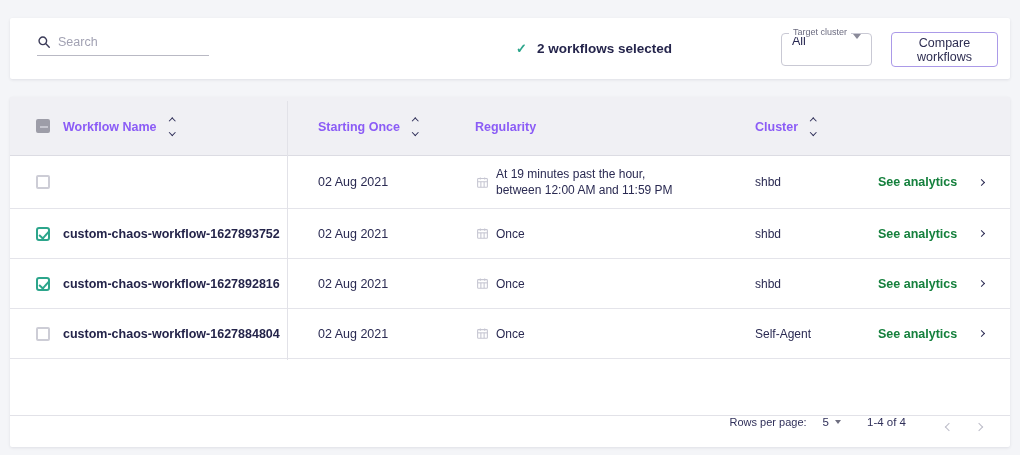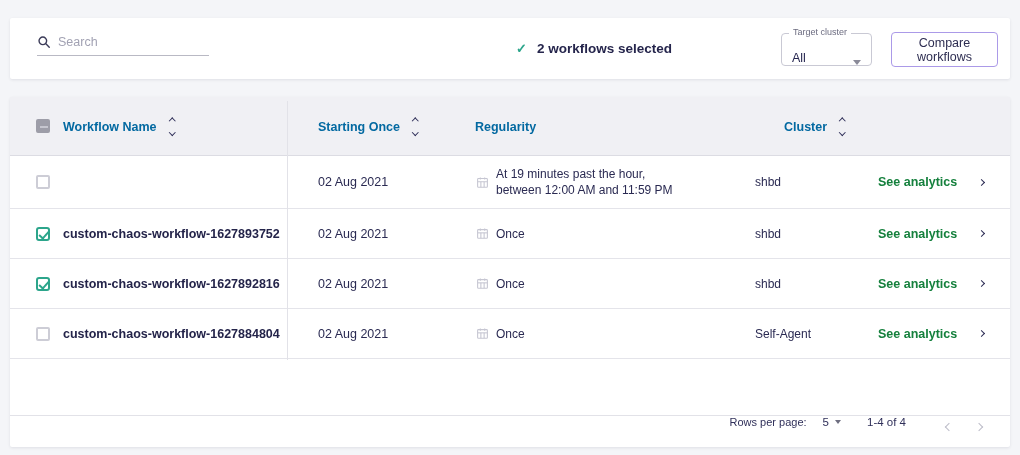--- a/index.html
+++ b/index.html
@@ -21,36 +21,36 @@
   #toolbar { top:18px; height:61px; }
   .search-wrap { position:absolute; left:27px; top:17px; width:172px; display:flex; align-items:flex-end; gap:7px; border-bottom:1px solid #b9b9c4; padding-bottom:6px; }
   .search-wrap input { border:none; outline:none; width:140px; font-family:inherit; font-size:12.5px; color:#262650; background:transparent; }
   .search-wrap input::placeholder { color:#a2a2b3; }
   .selected-wrap { position:absolute; left:506px; top:0; height:61px; display:flex; align-items:center; gap:10px; }
   .check-glyph { color:#2ca58b; font-size:13px; font-weight:700; }
   .selected-text { font-size:13.5px; font-weight:700; color:#25254c; }
   .btn { position:absolute; top:15px; height:33px; background:#fff; border:1px solid #d8d8e0; border-radius:4px; display:flex; align-items:center; justify-content:center; gap:9px; font-size:12.5px; color:#2e2e52; cursor:pointer; }
   #select-period-btn { left:654px; width:95px; }
   #compare-btn { left:881px; top:14px; width:107px; height:35px; border:1px solid #ab9ae8; font-size:12.5px; }
-  .outlined-select { position:absolute; left:771px; top:15px; width:91px; height:33px; border:1px solid #c9c9d4; border-radius:4px; display:flex; align-items:flex-end; padding:0 10px; font-size:12.5px; cursor:pointer; }
+  .outlined-select { position:absolute; left:771px; top:15px; width:91px; height:33px; border:1px solid #c9c9d4; border-radius:4px; display:flex; align-items:flex-start; padding:0 10px; font-size:12.5px; cursor:pointer; }
   .outlined-select .legend { position:absolute; top:-7px; left:7px; background:#fff; padding:0 4px; font-size:9px; color:#6c6c80; }
   .caret-down { width:0; height:0; border-left:4px solid transparent; border-right:4px solid transparent; border-top:5px solid #8a8a99; margin-left:auto; }
   
   .chev { display:inline-block; width:5px; height:5px; border-right:1.6px solid currentColor; border-bottom:1.6px solid currentColor; }
   .chev.right { transform:rotate(-45deg); }
   .chev.up { transform:rotate(-135deg); }
   .chev.down { transform:rotate(45deg); }
   .sort { display:inline-flex; flex-direction:column; gap:7px; margin-left:13px; color:#2e2e58; cursor:pointer; }
   .sort .chev { width:4.5px; height:4.5px; border-width:1.4px; }
   
   #table-card { top:97px; height:350px; }
   #col-divider { position:absolute; left:277px; top:4px; width:1px; height:259px; background:#e2e2e8; }
   .thead { height:59px; background:#f0f0f4; border-bottom:1px solid #dcdce3; position:relative; }
-  .th { position:absolute; top:0; height:59px; display:flex; align-items:center; font-size:12.5px; font-weight:700; color:#0369a1; }
-  #th-name { left:53px; } #th-date { left:308px; } #th-reg { left:465px; } #th-cluster { left:774px; }
+  .th { position:absolute; top:0; height:59px; display:flex; align-items:center; font-size:12.5px; font-weight:700; color:#8b5cf6; }
+  #th-name { left:53px; } #th-date { left:308px; } #th-reg { left:465px; } #th-cluster { left:745px; }
   .row { position:relative; height:50px; border-bottom:1px solid #e4e4ea; background:#fff; }
   .row:first-child { height:53px; }
   .cell { position:absolute; top:50%; transform:translateY(-50%); font-size:12.5px; color:#2a2a52; }
   .c-name { left:53px; font-weight:700; color:#24244a; }
   .c-date { left:308px; }
   .c-reg { left:466px; display:flex; align-items:center; gap:7px; }
   .c-reg .lines { font-size:12px; line-height:1.35; color:#2a2a52; }
   .c-cluster { left:745px; font-size:12px; }
   .c-action { left:868px; display:flex; align-items:center; gap:22px; cursor:pointer; }
   .c-action .lbl { font-weight:700; font-size:12.5px; color:#15803d; }

